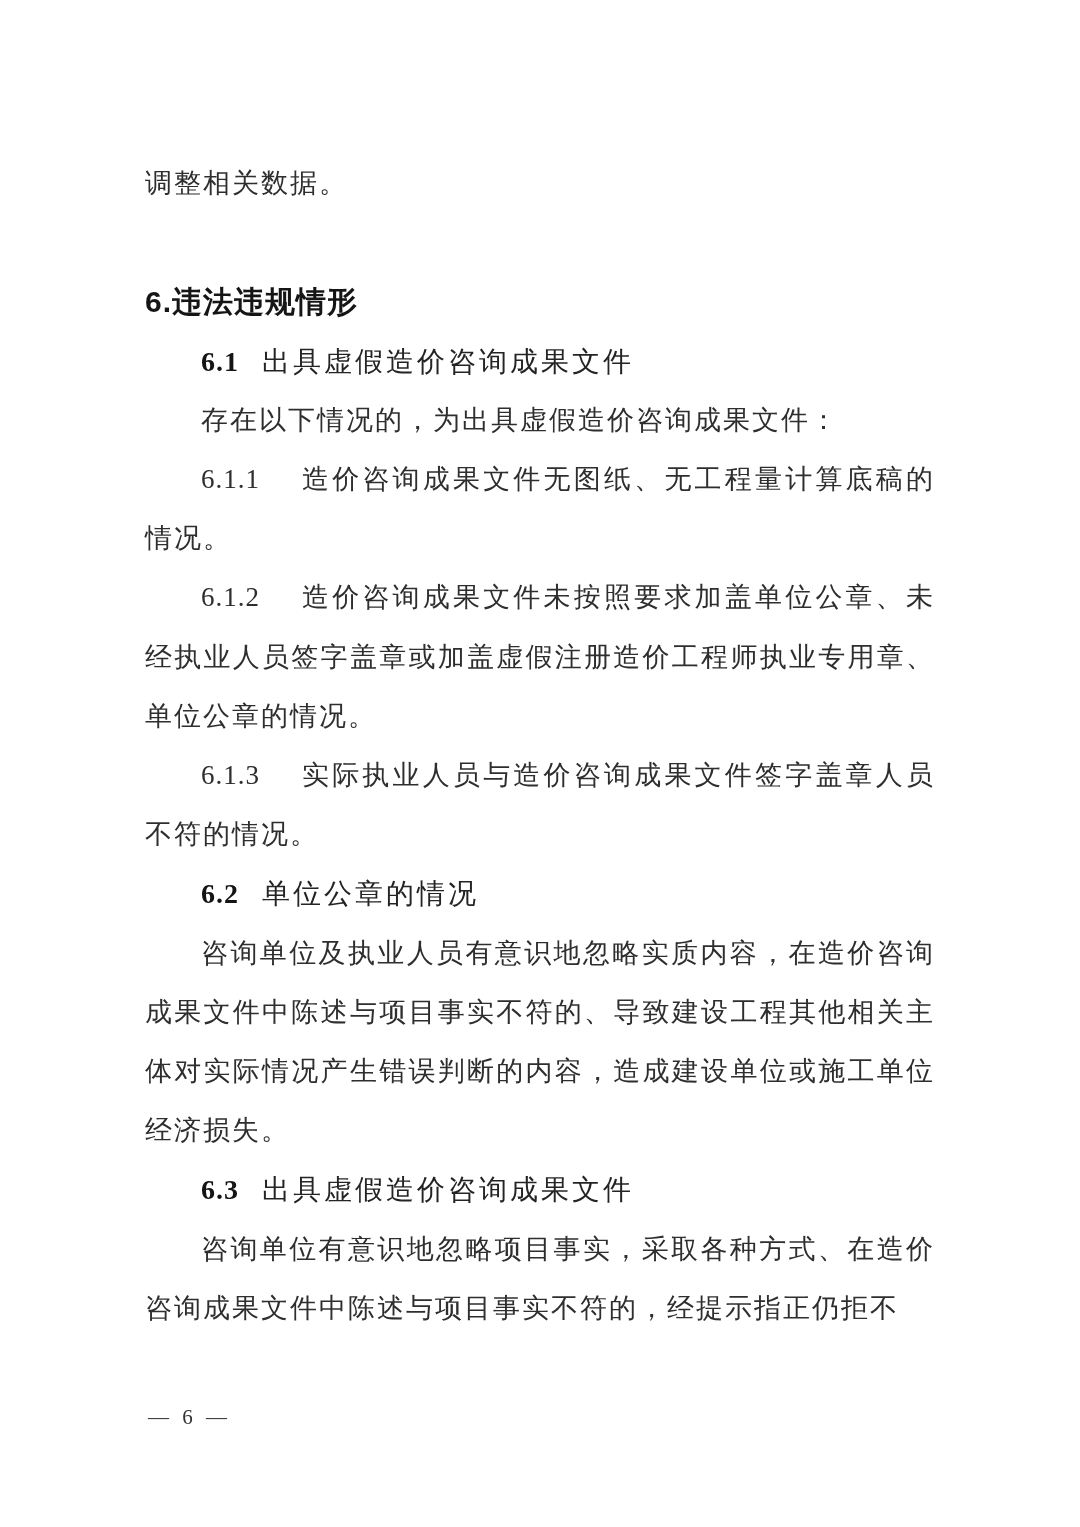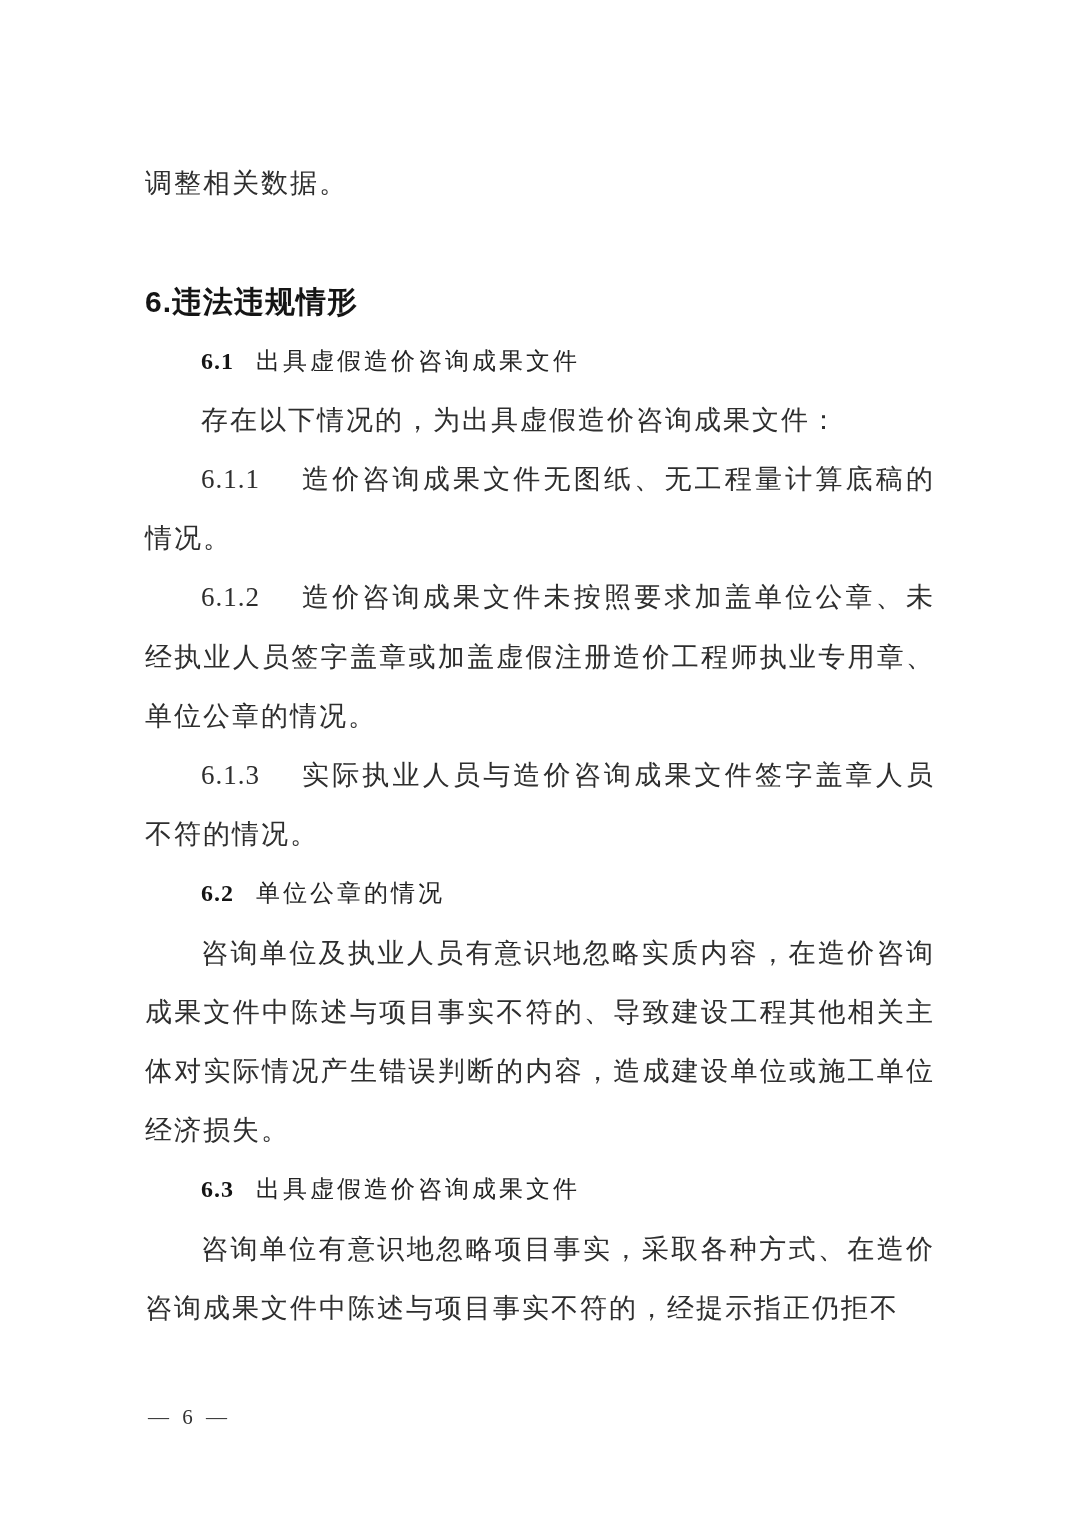--- a/index.html
+++ b/index.html
@@ -39,21 +39,21 @@
     text-align: left;
     text-indent: 0;
     font-family: "Liberation Sans", "DejaVu Sans", sans-serif;
     font-weight: bold;
     font-size: 30px;
     letter-spacing: 1px;
     color: #151515;
   }
   .subhead {
     text-indent: 56px;
-    font-size: 24px;
+    font-size: 28px;
     letter-spacing: 3px;
     color: #242424;
   }
   .subhead .num {
     font-weight: bold;
     letter-spacing: 1px;
     margin-right: 13px;
     color: #141414;
   }
   .numpar .num {

